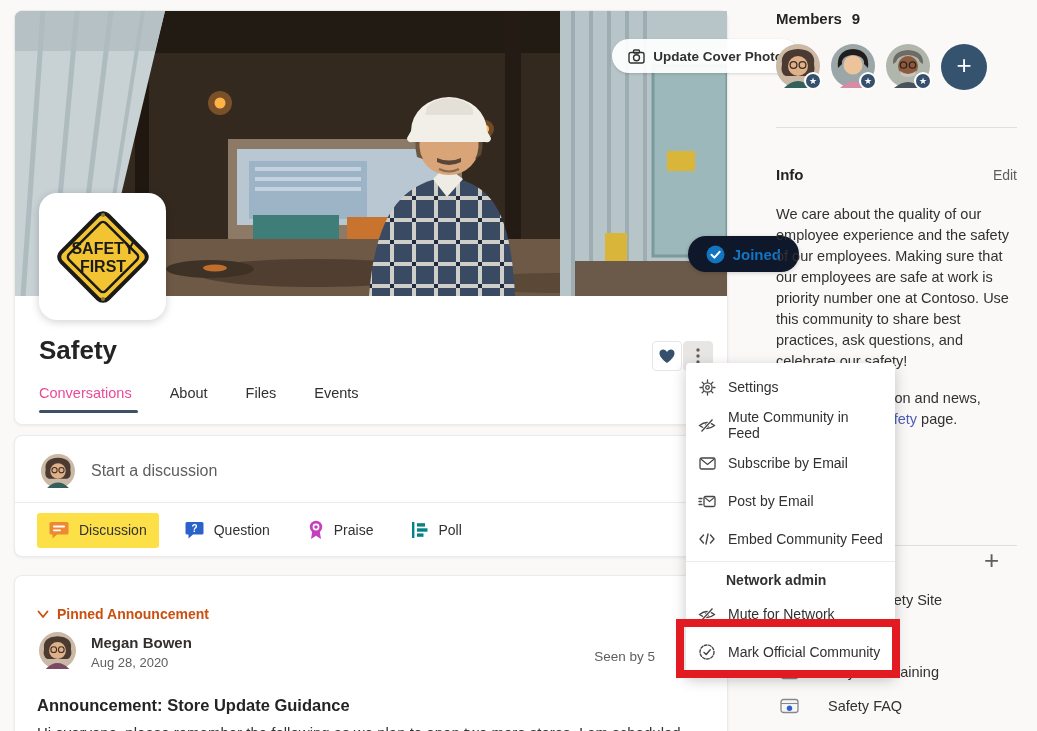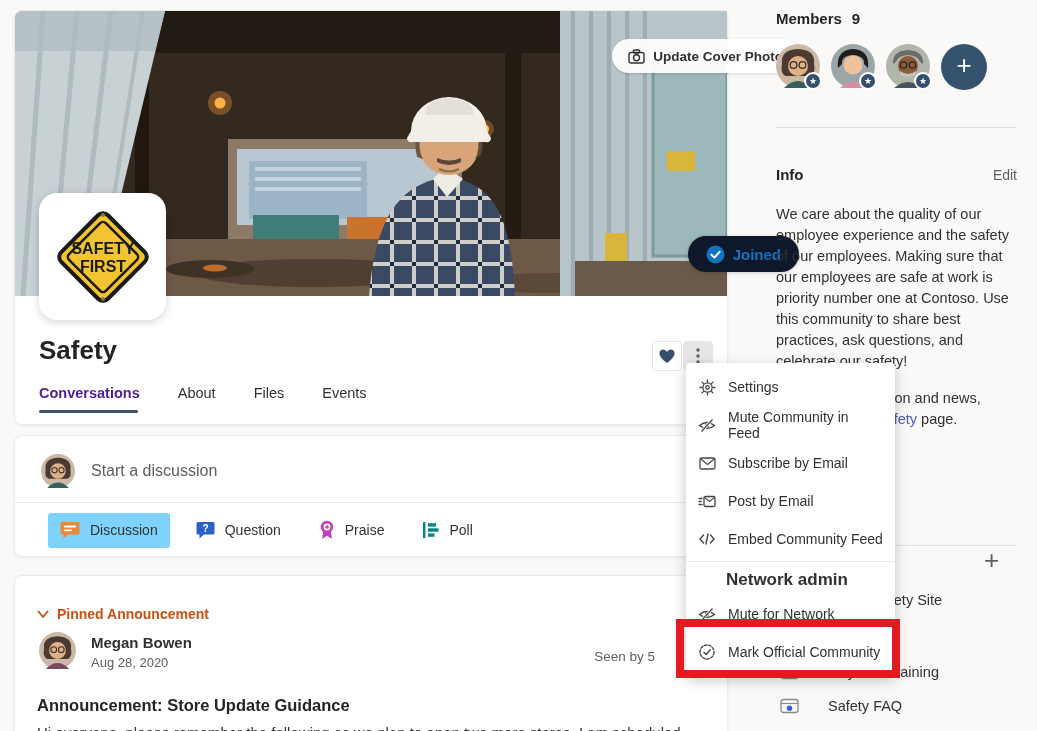--- a/index.html
+++ b/index.html
@@ -26,32 +26,32 @@
 
   .community-title { position:absolute; left:24px; top:324px; font-size:26px; font-weight:700; color:#252423; }
 
   .icon-btn { position:absolute; width:30px; height:30px; border-radius:4px; border:1px solid #e8e6e4; background:#fff;
     display:flex; align-items:center; justify-content:center; cursor:pointer; }
   .heart-btn { left:637px; top:330px; }
   .dots-btn  { left:668px; top:330px; background:#e8e6e4; }
 
   .tabs { position:absolute; left:24px; top:374px; display:flex; gap:38px; font-size:14.5px; color:#323130; }
   .tab { cursor:pointer; padding-bottom:12px; }
-  .tab.active { font-weight:700; color:#4c1d95; }
+  .tab.active { font-weight:400; color:#ec4899; }
   .tab-underline { position:absolute; left:24px; top:399px; width:99px; height:3px; background:#3e5166; border-radius:2px; }
 
   
   .composer-card { left:14px; top:435px; width:714px; height:122px; }
   .composer-avatar { position:absolute; left:26px; top:18px; }
   .composer-placeholder { position:absolute; left:76px; top:26px; font-size:16px; color:#605e5c; cursor:text; }
   .composer-divider { position:absolute; left:0; top:66px; width:714px; height:1px; background:#edebe9; }
   .composer-actions { position:absolute; left:22px; top:76px; display:flex; align-items:center; gap:14px; }
   .action-btn { display:flex; align-items:center; gap:10px; border:none; background:transparent; padding:8px 12px; border-radius:3px;
     font-family:inherit; font-size:14px; color:#323130; cursor:pointer; }
-  .action-btn.selected { background:#7dd3fc;margin-left:11px; }
+  .action-btn.selected { background:#fde047; }
 
   
   .post-card { left:14px; top:575px; width:714px; height:170px; }
   .pinned-row { position:absolute; left:22px; top:30px; display:flex; align-items:center; gap:8px;
     color:#ca5010; font-size:14px; font-weight:700; cursor:pointer; }
   .post-avatar { position:absolute; left:24px; top:56px; }
   .post-author { position:absolute; left:76px; top:58px; font-size:15px; font-weight:700; color:#33302e; cursor:pointer; }
   .post-date { position:absolute; left:76px; top:79px; font-size:13px; color:#605e5c; }
   .seen-by { position:absolute; right:72px; top:73px; font-size:13.5px; color:#605e5c; cursor:pointer; }
   .post-title { position:absolute; left:22px; top:120px; font-size:16.5px; font-weight:700; color:#252423; }
@@ -81,21 +81,21 @@
   .pinned-item .lbl { font-size:14.5px; color:#323130; }
   .pi1 { top:592px; } .pi2 { top:664px; } .pi3 { top:698px;gap:29px; }
 
   
   .menu { position:absolute; left:686px; top:363px; width:209px; background:#fff; border-radius:4px;
     box-shadow:0 4px 14px rgba(0,0,0,.22); z-index:50; padding:5px 0; }
   .menu-item { height:38px; display:flex; align-items:center; gap:12px; padding:0 12px; cursor:pointer;
     font-size:14px; color:#323130; }
   .menu-item .mi { width:18px; display:flex; justify-content:center; }
   .menu-divider { height:1px; background:#edebe9; margin:3px 0; }
-  .menu-section { height:30px; display:flex; align-items:center; padding-left:40px; font-size:17px; font-weight:700; color:#323130; }
+  .menu-section { height:30px; display:flex; align-items:center; padding-left:40px; font-size:14px; font-weight:700; color:#323130; }
 
   
   .red-box { position:absolute; left:676px; top:619px; width:224px; height:59px; border:8px solid #e21b23; z-index:60; pointer-events:none; }
 </style>
 </head>
 <body>
 
 <div class="stage">
 
   <div class="card hero-card">

